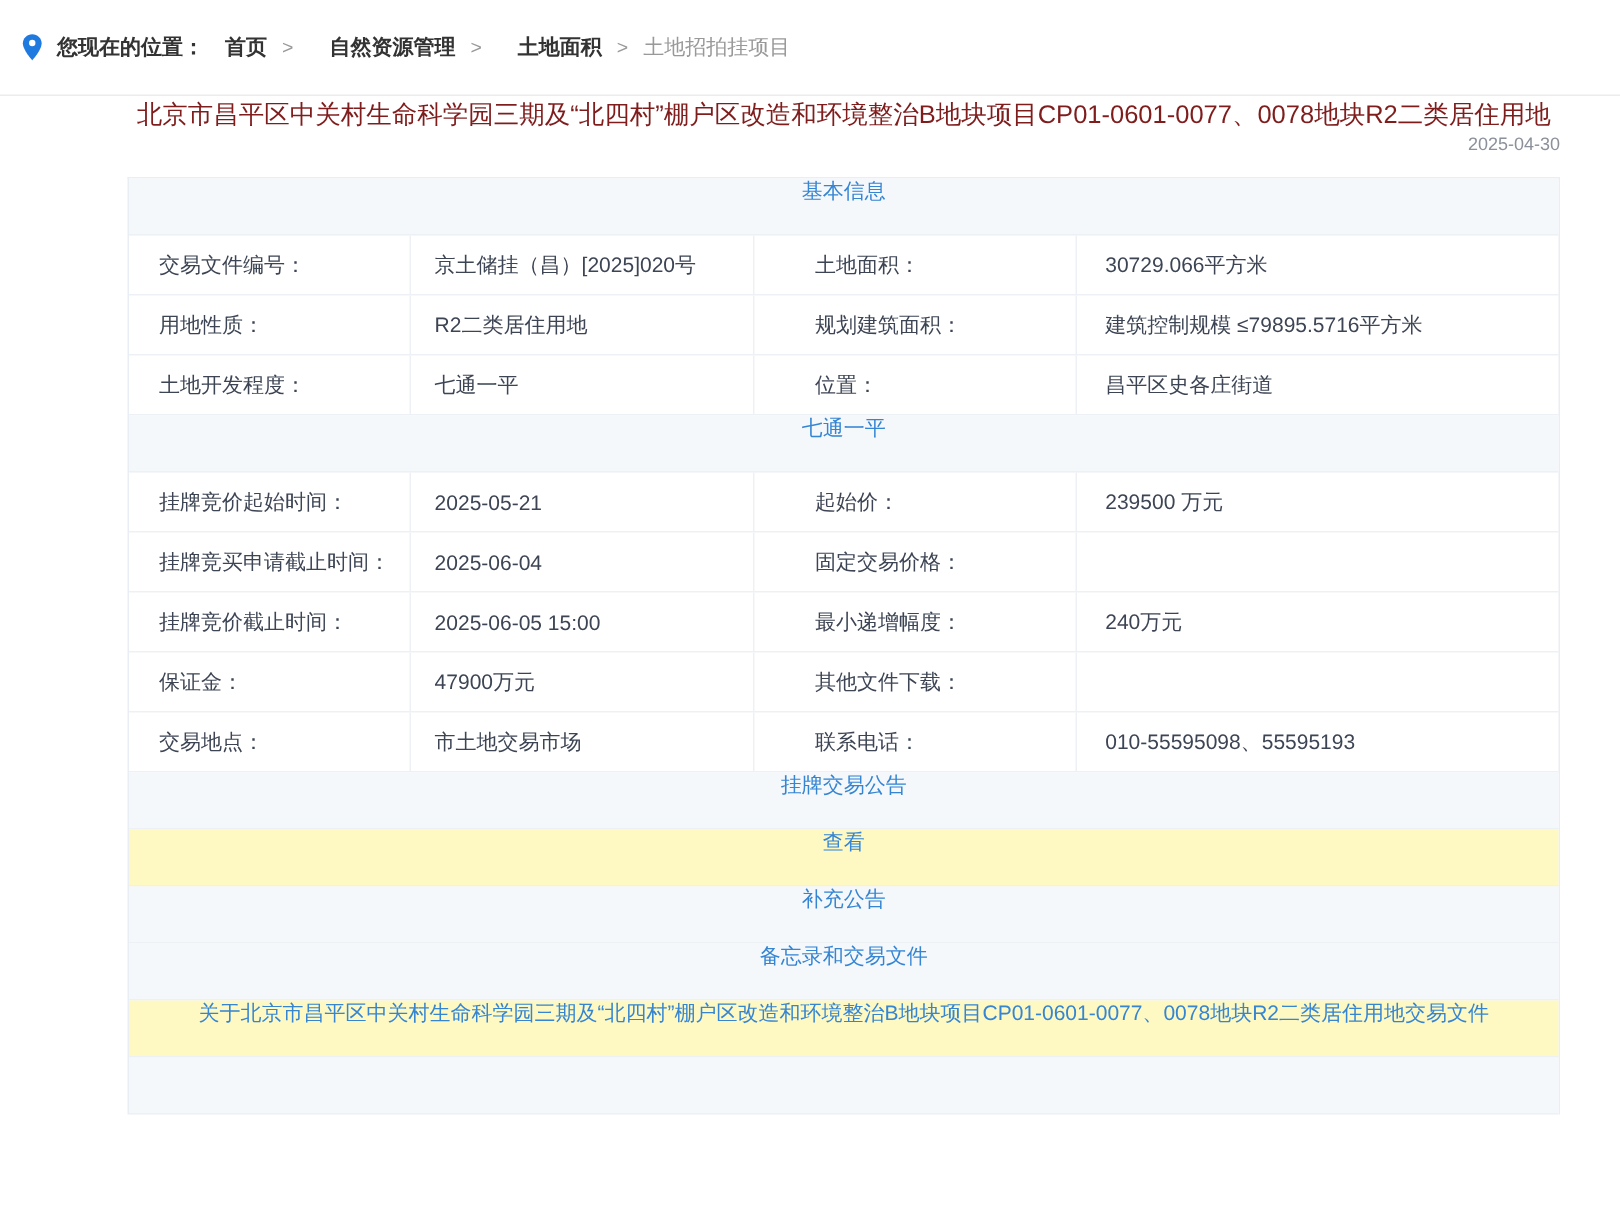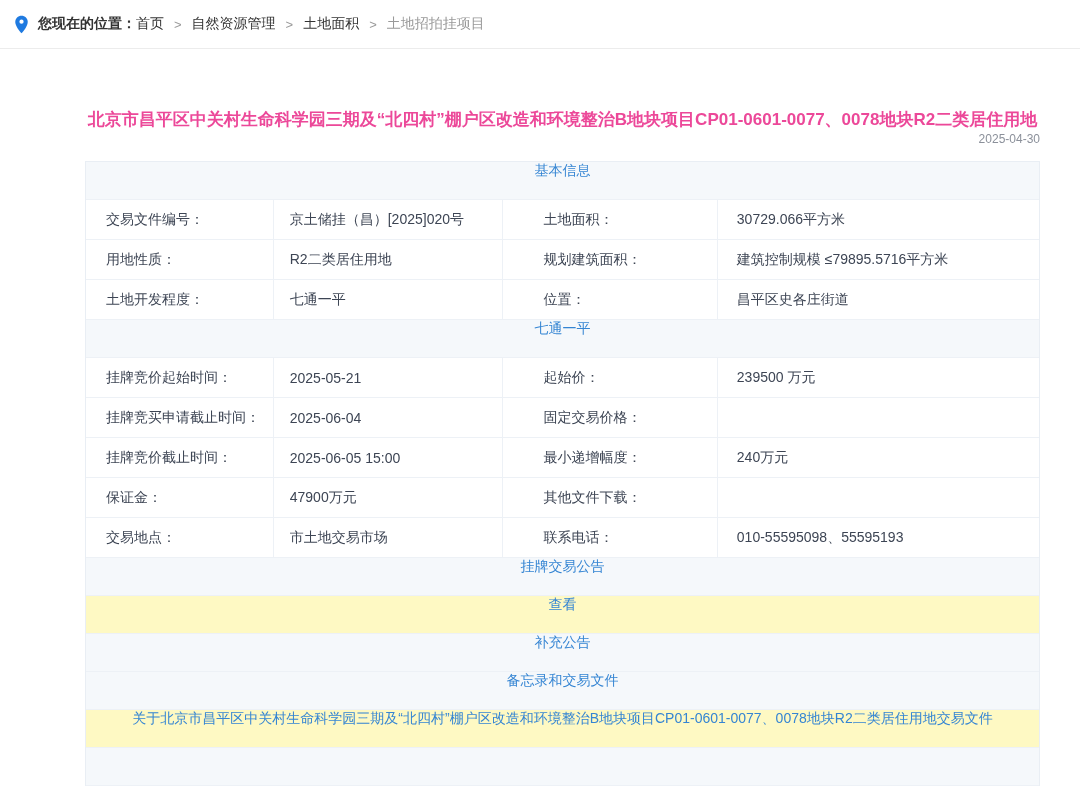--- a/index.html
+++ b/index.html
@@ -1,33 +1,33 @@
 <!DOCTYPE html>
 <html><head>
 <meta charset="utf-8">
 <style>
   * { margin:0; padding:0; box-sizing:border-box; }
   html,body { width:1080px; height:804px; overflow:hidden; background:#ffffff;
               font-family:"Liberation Sans","DejaVu Sans",sans-serif; }
 
   
-  .crumb-bar { height:49px; display:flex; align-items:center; padding-left:14px;
+  .crumb-bar { height:64px; display:flex; align-items:center; padding-left:14px;
                border-bottom:1px solid #ececec; background:#fff; }
   .crumb { display:flex; align-items:center; font-size:14px; color:#333; }
   .pin { width:15px; height:19px; margin-right:9px; flex:0 0 auto; }
   .crumb-prefix { font-weight:600; color:#333; }
-  .crumb a.item { color:#333; text-decoration:none; font-weight:400; cursor:pointer; }
+  .crumb a.item { color:#333; text-decoration:none; font-weight:700; cursor:pointer;margin-left:14px; }
   .crumb .sep { color:#9a9a9a; margin:0 10px; font-size:13px; }
   .crumb .current { color:#999; }
 
   
   .container { width:955px; margin-left:85px; }
 
-  .page-title { margin-top:58px; text-align:center; font-size:17px; font-weight:700;
-                color:#ec4899; line-height:25px; }
+  .page-title { text-align:center; font-size:17px; font-weight:400;
+                color:#7f1d1d; line-height:25px; }
   .page-date { text-align:right; font-size:12px; color:#8b909a; }
 
   
   .info-table { margin-top:15px; border:1px solid #e9eef4; border-bottom:none;
                 font-size:14px; color:#3d4554; }
   .tr { display:flex; align-items:stretch; border-bottom:1px solid #edf1f6; min-height:40px; }
   .tr.section { background:#f5f8fb; min-height:38px; }
   .tr.linkrow { background:#fef9c3; min-height:38px; }
   .tr.center { justify-content:center; align-items:flex-start; }
   .blue { color:#3585d3; }

